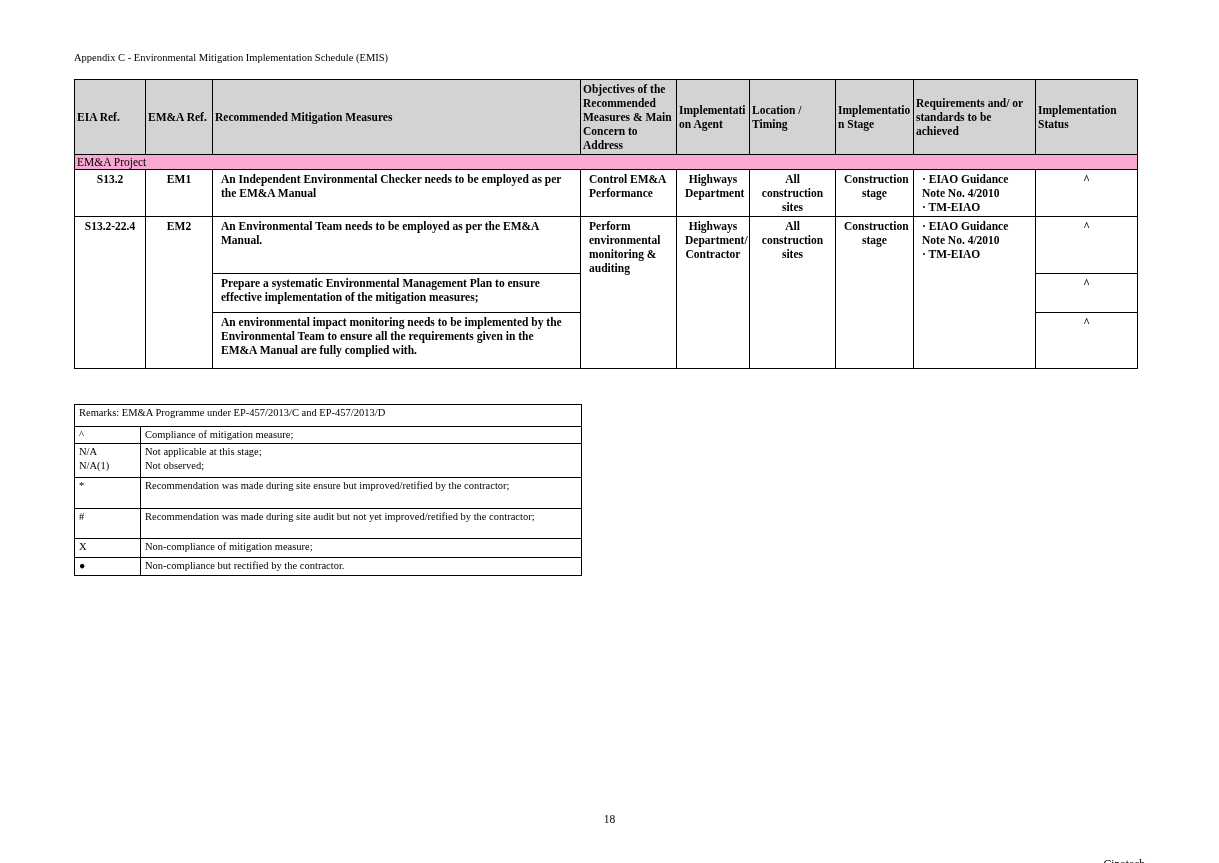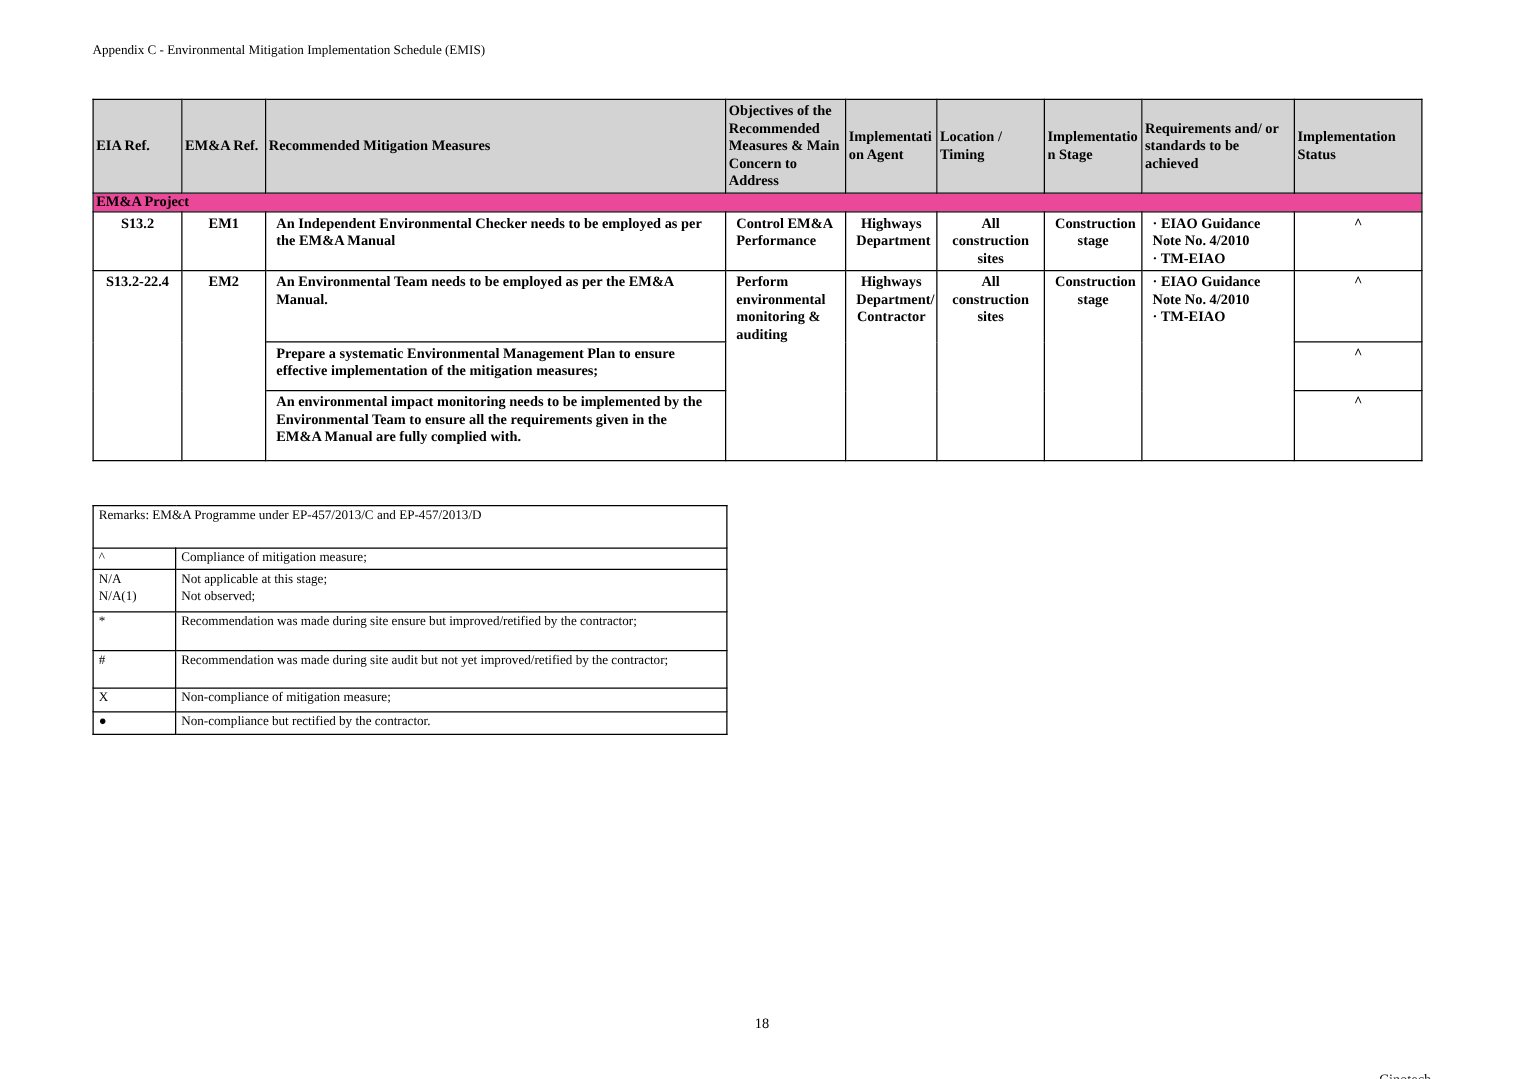--- a/index.html
+++ b/index.html
@@ -4,21 +4,21 @@
 <style>
   * { margin: 0; padding: 0; box-sizing: border-box; }
   html, body { background: #ffffff; }
   body {
     width: 1219px; height: 863px;
     font-family: "Liberation Serif", serif;
     color: #000;
     position: relative;
   }
   .doc-title {
-    position: absolute; left: 74px; top: 35px;
+    position: absolute; left: 74px; top: 52px;
     font-size: 10.5px;
   }
   
   .main-table {
     position: absolute; left: 74px; top: 79px;
     width: 1063px;
     border-collapse: collapse; table-layout: fixed;
   }
   .main-table th, .main-table td {
     border: 1px solid #000;
@@ -31,22 +31,22 @@
     font-weight: bold;
   }
   .main-table th {
     background: #d3d3d3;
     font-weight: bold;
     text-align: left;
     vertical-align: middle;
     padding: 2px 2px;
   }
   .section-row td {
-    background: #ec4899;
-    font-weight: bold;
+    background: #f9a8d4;
+    font-weight: normal;
     padding: 0 2px;
     line-height: 14px;
   }
   .cell-center { text-align: center; }
   .status-cell { text-align: center; }
   
   .remarks-table {
     position: absolute; left: 74px; top: 404px;
     width: 507px;
     border-collapse: collapse; table-layout: fixed;
@@ -155,21 +155,21 @@
       </tr>
     </tbody>
   </table>
 
   <table class="remarks-table">
     <colgroup>
       <col style="width:66px">
       <col style="width:441px">
     </colgroup>
     <tbody>
-      <tr style="height:34px">
+      <tr style="height:22px">
         <td colspan="2">Remarks: EM&amp;A Programme under EP-457/2013/C and EP-457/2013/D</td>
       </tr>
       <tr style="height:17px">
         <td>^</td>
         <td>Compliance of mitigation measure;</td>
       </tr>
       <tr style="height:34px">
         <td>N/A
 N/A(1)</td>
         <td>Not applicable at this stage;

